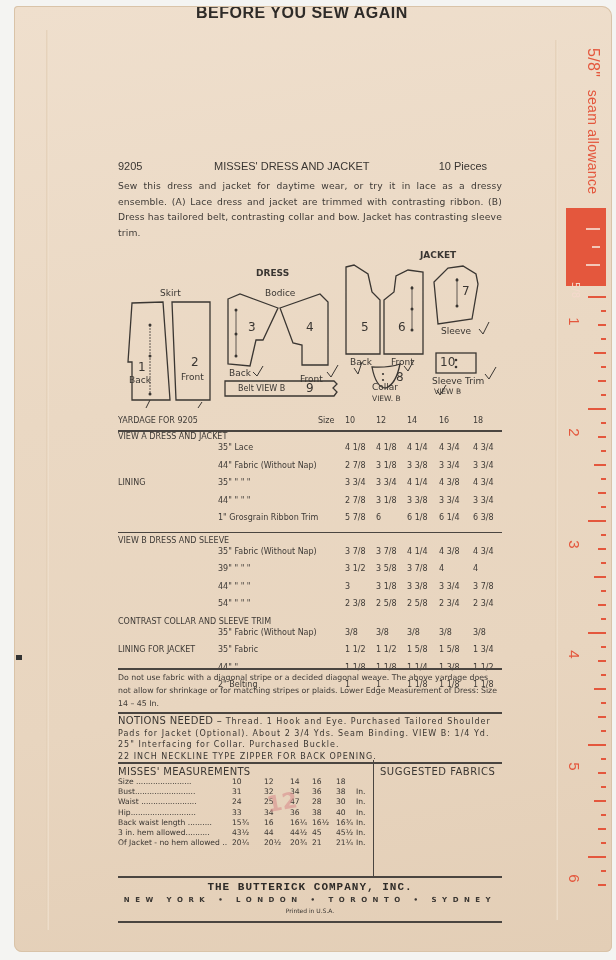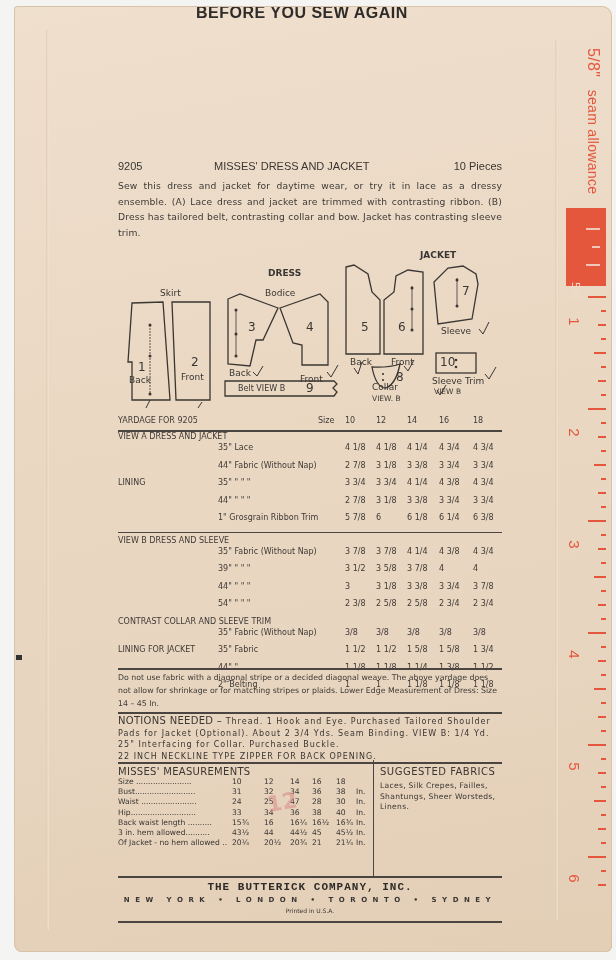--- a/index.html
+++ b/index.html
@@ -51,21 +51,21 @@
     font-size:15px; transform:rotate(90deg);
   }
 
   .content { position:absolute; left:118px; top:0; width:384px; }
   .hdr {
     position:absolute; top:160px; left:0; width:384px;
     font-family:"Liberation Sans", sans-serif; font-size:11px; color:#3a3632;
   }
   .hdr .num { position:absolute; left:0; }
   .hdr .ttl { position:absolute; left:96px; }
-  .hdr .pcs { position:absolute; right:0; }
+  .hdr .pcs { position:absolute; right:15px; }
   .desc {
     position:absolute; top:178px; left:0; width:384px;
     font-size:9.2px; line-height:15.5px; text-align:justify; color:#3e3a36;
     letter-spacing:.15px;
   }
 
   .diagram { position:absolute; top:250px; left:0; width:384px; height:158px; }
   .diagram svg { position:absolute; left:0; top:0; }
   .lbl { position:absolute; font-size:9px; color:#3a3632; white-space:nowrap; }
   .lbl.b { font-weight:bold;margin-left:20px; }
@@ -245,21 +245,21 @@
         <path d="M135 122 L139 126 L145 116"></path>
         <path d="M209 122 L213 127 L220 115"></path>
         <path d="M236 118 L240 124 L244 112"></path>
         <path d="M286 116 L290 121 L296 110"></path>
         <path d="M361 79 L365 84 L371 72"></path>
         <path d="M367 124 L371 129 L378 117"></path>
         <path d="M319 140 L322 145 L328 135"></path>
         <path d="M320 142"></path>
       </g>
     </svg>
-    <span class="lbl b" style="left:88px; top:18px;padding-left:42px;">DRESS</span>
+    <span class="lbl b" style="left:76px; top:18px;padding-left:42px;">DRESS</span>
     <span class="lbl b" style="left:282px; top:0px;">JACKET</span>
     <span class="lbl" style="left:42px; top:38px;">Skirt</span>
     <span class="lbl" style="left:147px; top:38px;">Bodice</span>
 
     <span class="lbl n" style="left:20px; top:110px;">1</span>
     <span class="lbl" style="left:11px; top:125px;">Back</span>
     <span class="lbl n" style="left:73px; top:105px;">2</span>
     <span class="lbl" style="left:63px; top:122px;">Front</span>
 
     <span class="lbl n" style="left:130px; top:70px;">3</span>
@@ -504,21 +504,20 @@
           <span class="m3">21</span>
           <span class="m4">21¼</span>
           <span class="mu">In.</span>
         </div>
       </div>
   </div>
   <div class="stamp">12</div>
   <div class="vsep"></div>
   <div class="fabrics">
     <div class="t">SUGGESTED FABRICS</div>
-    <div class="b">Laces, Silk Crepes, Failles, Shantungs, Sheer Worsteds, Linens.</div>
   </div>
   <div class="rule thick" style="top:876px;"></div>
 
   <div class="footer company">THE BUTTERICK COMPANY, INC.</div>
   <div class="footer cities">NEW YORK • LONDON • TORONTO • SYDNEY</div>
   <div class="footer printed">Printed in U.S.A.</div>
   <div class="rule thick" style="top:921px;"></div>
 </div>
 
 </body></html>

